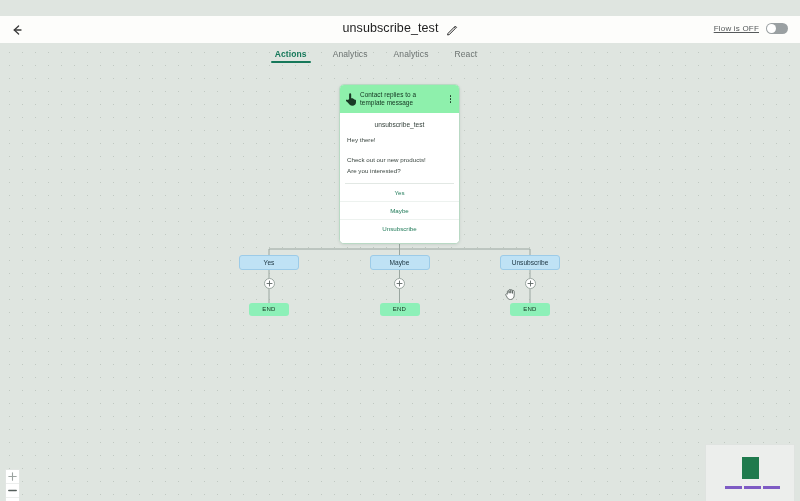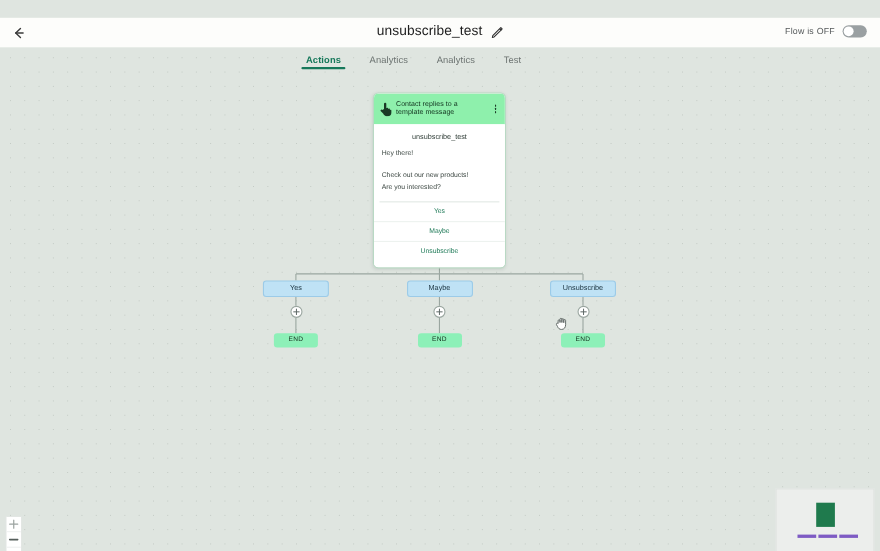--- a/index.html
+++ b/index.html
@@ -59,20 +59,21 @@
     position: absolute;
     right: 12px; top: 7px;
     display: flex;
     align-items: center;
     gap: 7px;
   }
   .flow-status-label {
     font-size: 8px;
     color: #55595a;
     letter-spacing: .2px;
+    text-decoration: underline;
   }
   .toggle {
     width: 22px; height: 11px;
     border-radius: 6px;
     background: #9aa0a2;
     position: relative;
     cursor: pointer;
   }
   .toggle .knob {
     position: absolute;
@@ -339,21 +340,21 @@
     <div class="tab active">
       <span>Actions</span>
     </div>
     <div class="tab">
       <span>Analytics</span>
     </div>
     <div class="tab">
       <span>Analytics</span>
     </div>
     <div class="tab">
-      <span>Test</span>
+      <span>React</span>
     </div>
   </div>
 
   <div class="canvas">
 
     <svg class="edges">
       <g fill="none" stroke="#9aa6a0" stroke-width="1">
 
         <path d="M399.5 191 L399.5 206"></path>
 

